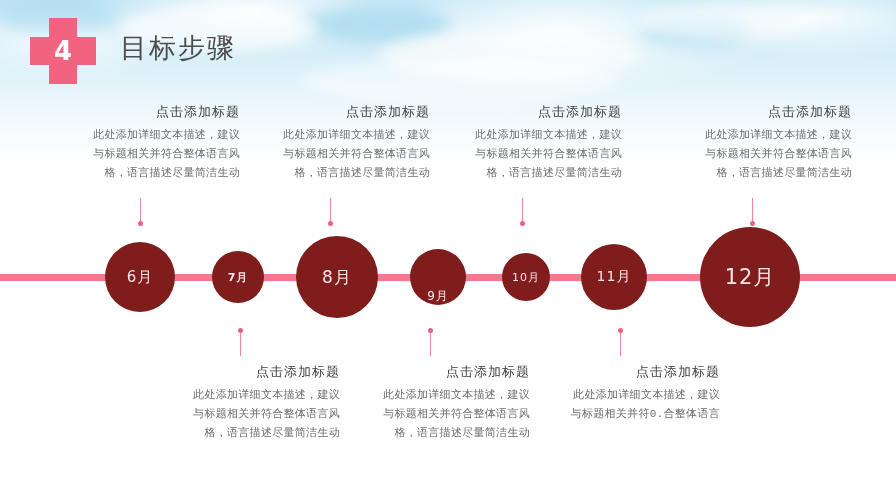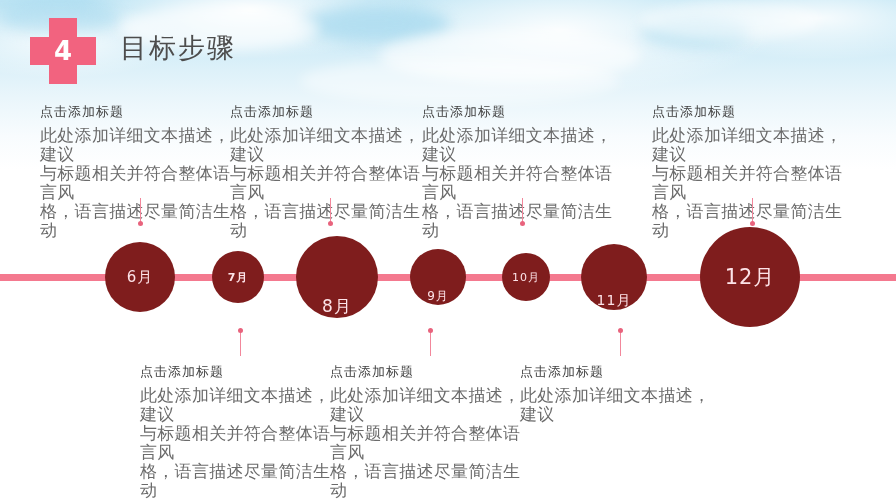--- a/index.html
+++ b/index.html
@@ -117,35 +117,35 @@
     border-radius:50%;
     background:#e8637d;
   }
   .pin.down .dot { bottom:-2px; }
   .pin.up   .dot { top:-2px; }
 
   
   .block {
     position:absolute;
     width:200px;
-    text-align:left;
+    text-align:right;
   }
   .block .bt {
     font-size:13px;
     color:#3f3f3f;
     letter-spacing:1px;
     margin-bottom:5px;
     font-family:"DejaVu Sans","Liberation Sans",sans-serif;
   }
   .block .bd {
-    font-size:17px;
+    font-size:11px;
     color:#6b6b6b;
     line-height:19px;
     letter-spacing:0.3px;
-    font-family:Liberation Serif, serif;
+    font-family:Liberation Mono, monospace;
   }
 </style>
 </head>
 <body>
 
 <div id="slide">
 
   <div class="sky">
     <div class="blue-tuft bt1"></div>
     <div class="blue-tuft bt2"></div>
@@ -165,30 +165,30 @@
 
   <div class="timeline-line"></div>
 
   <div id="nodes-layer">
       <div class="node" style="width: 70px; height: 70px; left: 105px; top: 242px; font-size: 15px;">
         <span>6月</span>
       </div>
       <div class="node" style="width: 52px; height: 52px; left: 212px; top: 251px; font-size: 11px; font-weight: bold;">
         <span>7月</span>
       </div>
-      <div class="node" style="width: 82px; height: 82px; left: 296px; top: 236px; font-size: 17px; align-items: flex-end;">
+      <div class="node" style="width: 82px; height: 82px; left: 296px; top: 236px; font-size: 17px;">
         <span>8月</span>
       </div>
       <div class="node" style="width: 56px; height: 56px; left: 410px; top: 249px; font-size: 12px; align-items: flex-end;">
         <span>9月</span>
       </div>
       <div class="node" style="width: 48px; height: 48px; left: 502px; top: 253px; font-size: 11px; justify-content: center;">
         <span>10月</span>
       </div>
-      <div class="node" style="width: 66px; height: 66px; left: 581px; top: 244px; font-size: 14px; align-items: flex-end;">
+      <div class="node" style="width: 66px; height: 66px; left: 581px; top: 244px; font-size: 14px;">
         <span>11月</span>
       </div>
       <div class="node" style="width: 100px; height: 100px; left: 700px; top: 227px; font-size: 21px;">
         <span>12月</span>
       </div>
     </div>
   <div id="pins-layer">
       <div class="pin down" style="left: 140px; top: 198px; height: 26px;">
         <div class="dot"></div>
       </div>
@@ -259,17 +259,18 @@
         <div class="bd">
           <div>此处添加详细文本描述，建议</div>
           <div>与标题相关并符合整体语言风</div>
           <div>格，语言描述尽量简洁生动</div>
         </div>
       </div>
       <div class="block" style="left: 520px; top: 363px;">
         <div class="bt">点击添加标题</div>
         <div class="bd">
           <div>此处添加详细文本描述，建议</div>
+          <div>与标题相关并符0.合整体语言</div>
         </div>
       </div>
     </div>
 
 </div>
 
 </body></html>

